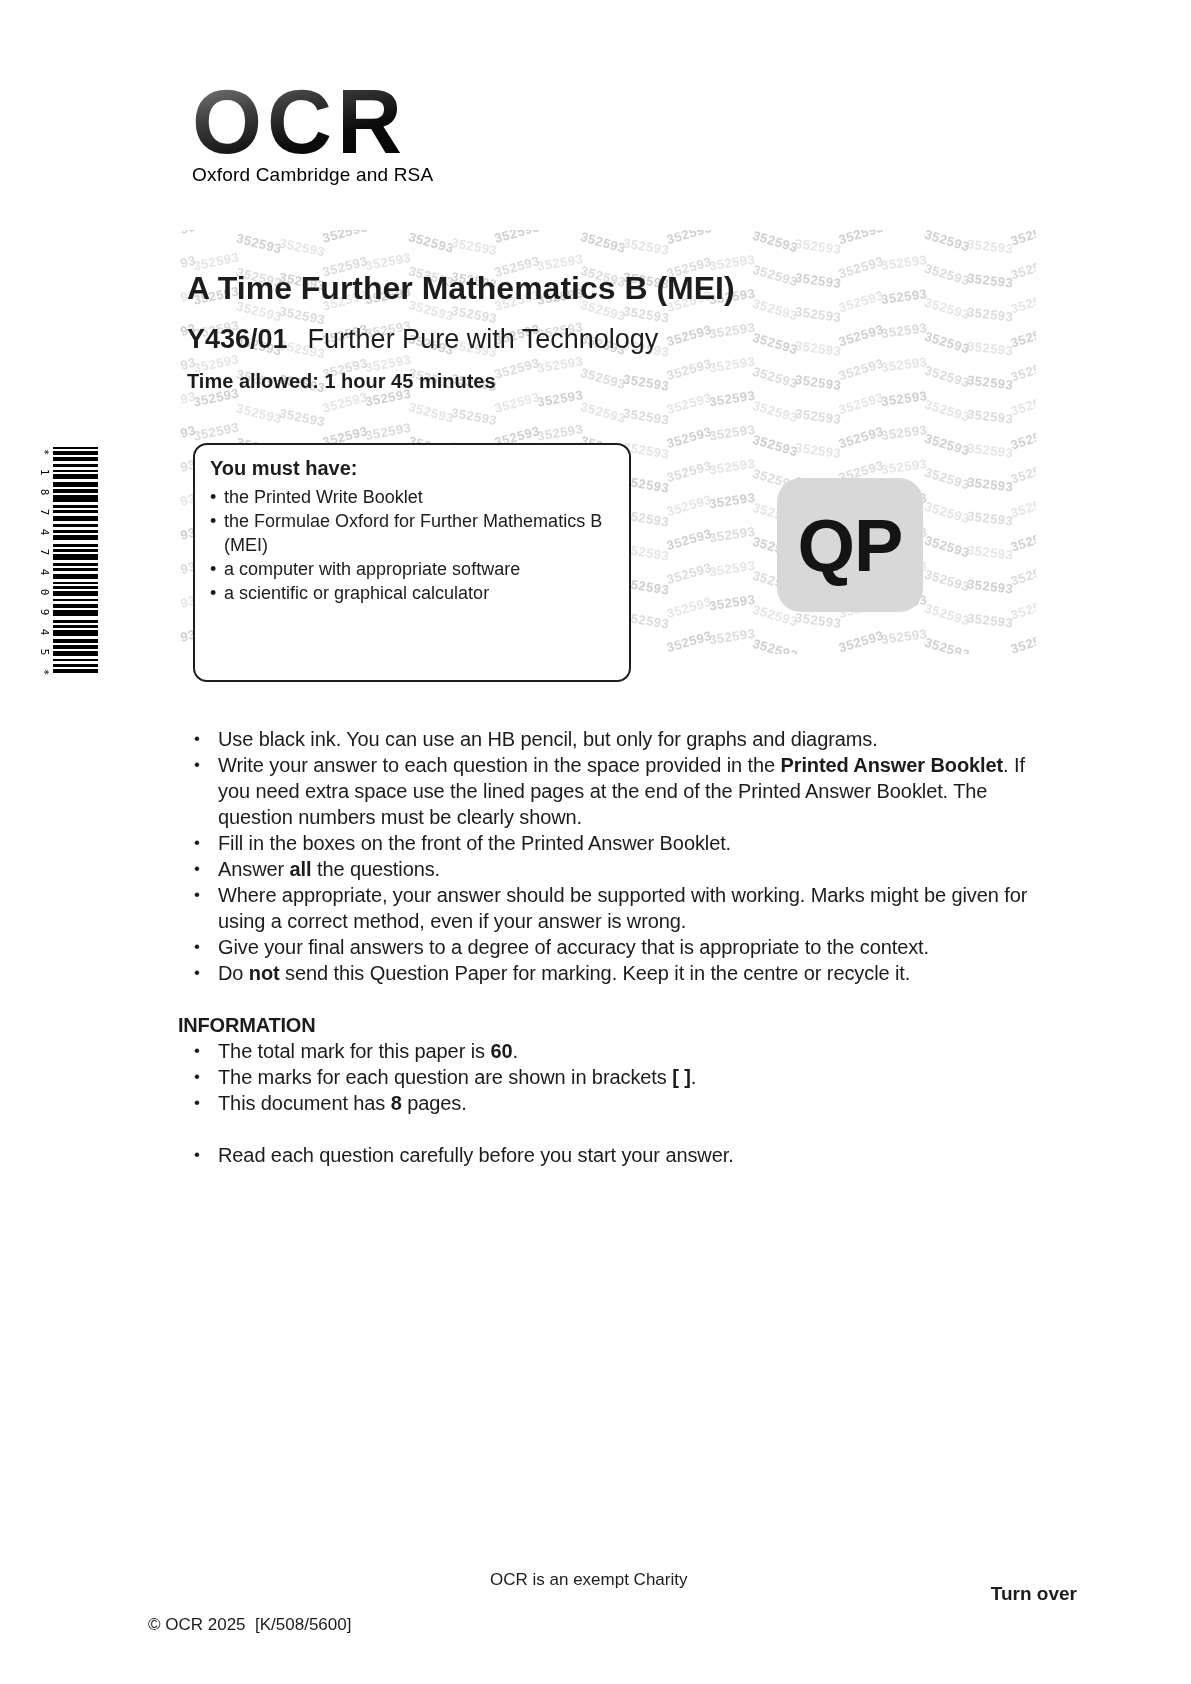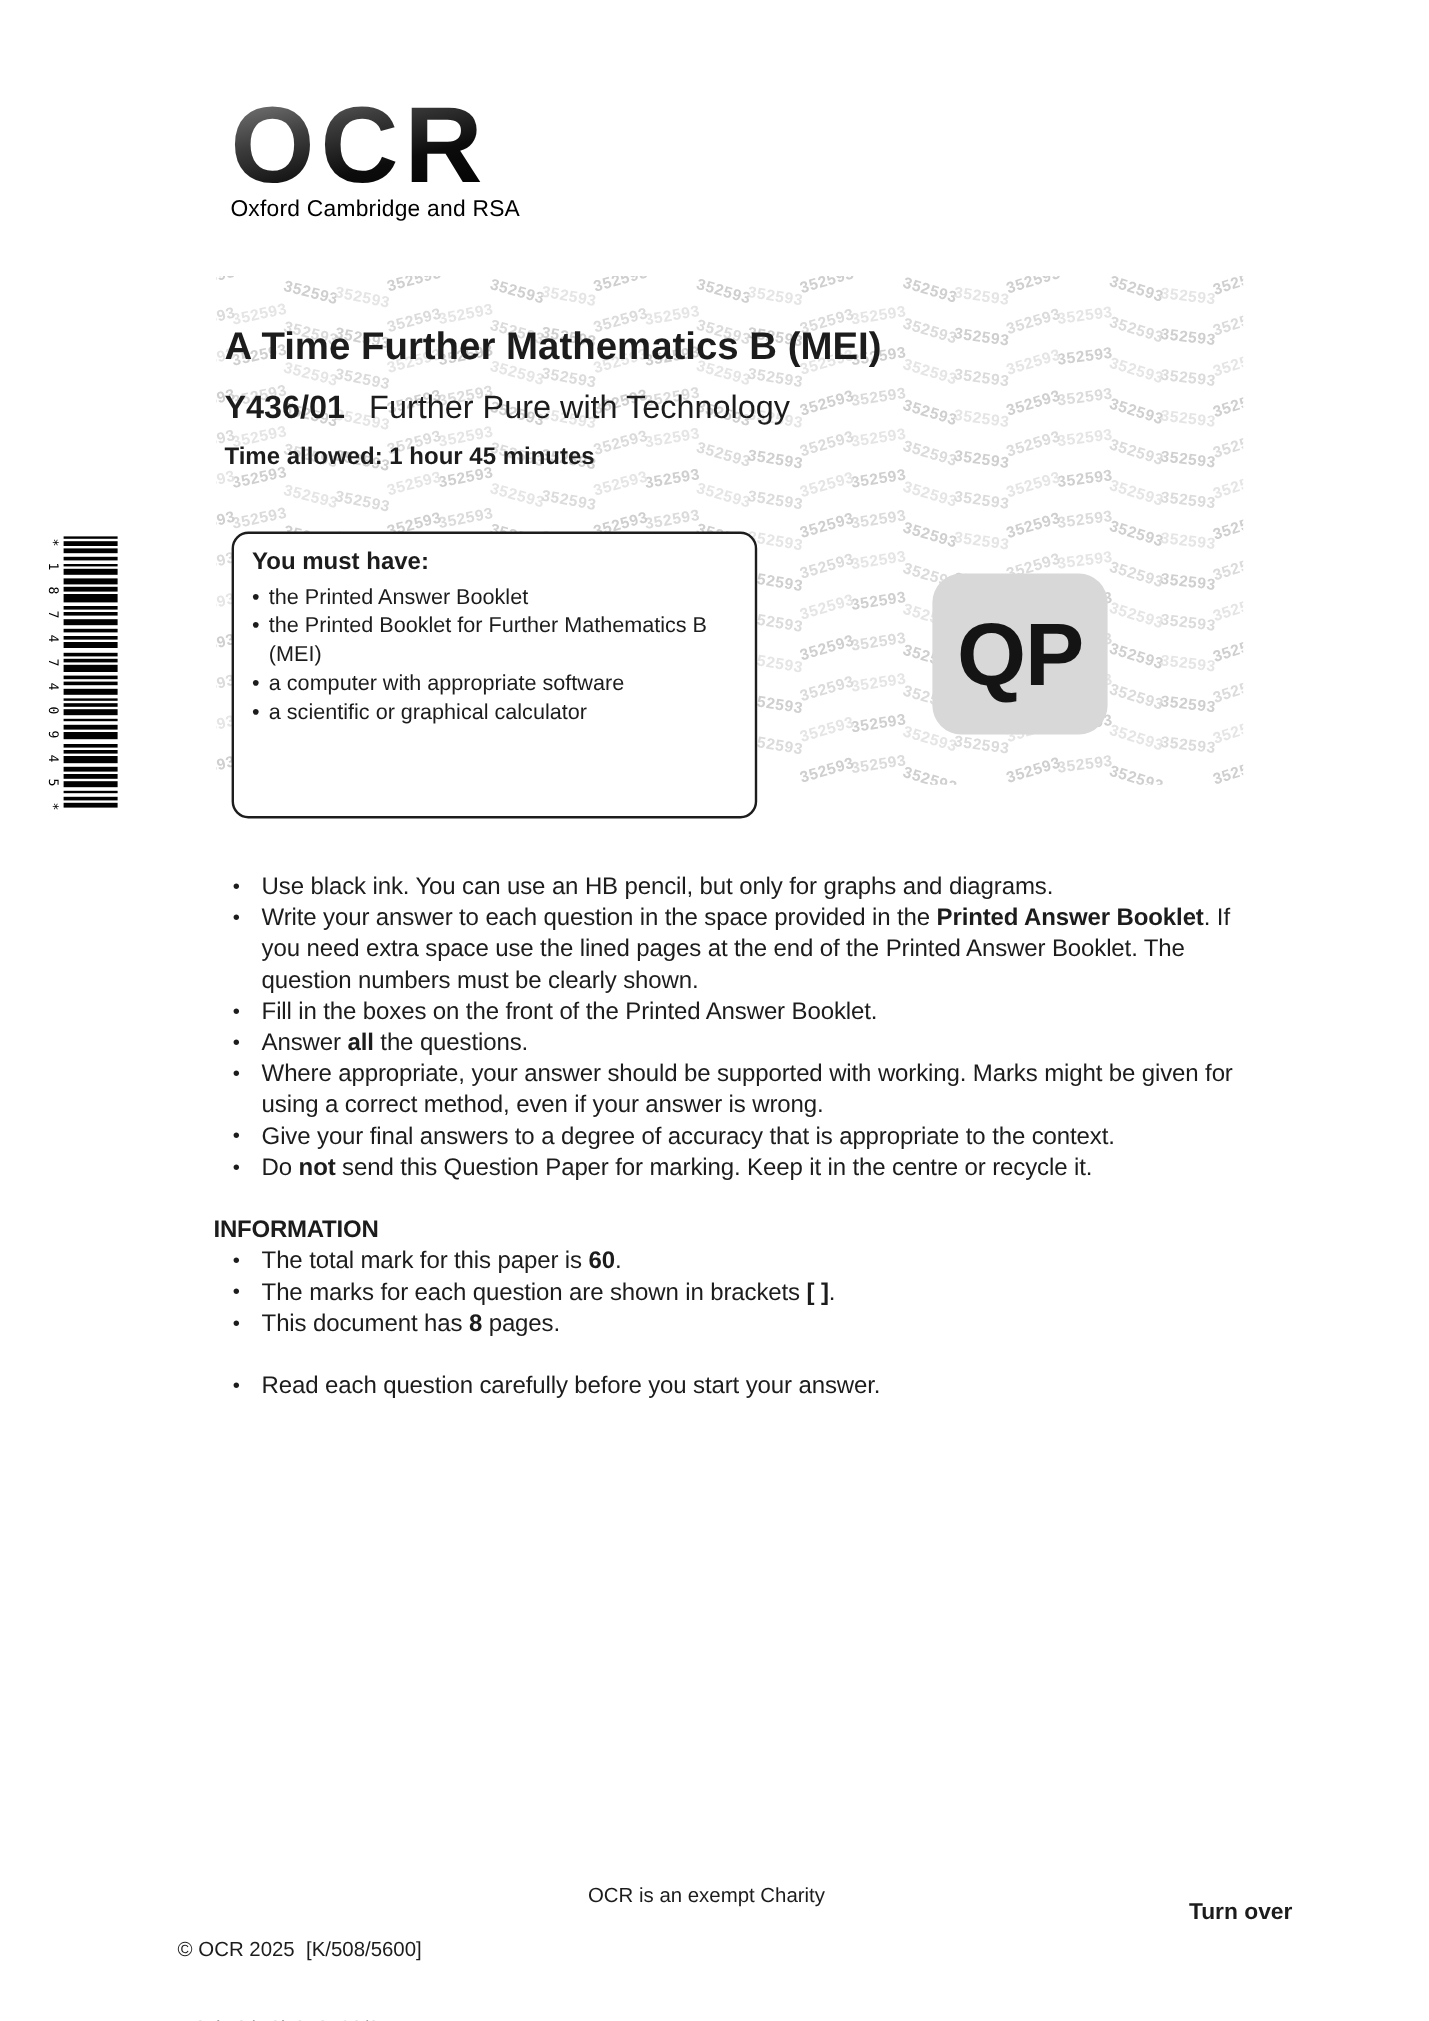--- a/index.html
+++ b/index.html
@@ -445,25 +445,25 @@
         <div class="bar" style="height: 4.3px;"></div>
         <div style="height: 3.22px; background: transparent;"></div>
       </div>
   </div>
 
   <div class="must-box">
     <div class="must-title">You must have:</div>
     <ul id="must-list">
         <li>
           <span class="mk">•</span>
-          <span class="tx">the Printed Answer Booklet</span>
+          <span class="tx">the Printed Write Booklet</span>
         </li>
         <li>
           <span class="mk">•</span>
-          <span class="tx">the Printed Booklet for Further Mathematics B (MEI)</span>
+          <span class="tx">the Formulae Oxford for Further Mathematics B (MEI)</span>
         </li>
         <li>
           <span class="mk">•</span>
           <span class="tx">a computer with appropriate software</span>
         </li>
         <li>
           <span class="mk">•</span>
           <span class="tx">a scientific or graphical calculator</span>
         </li>
       </ul>

